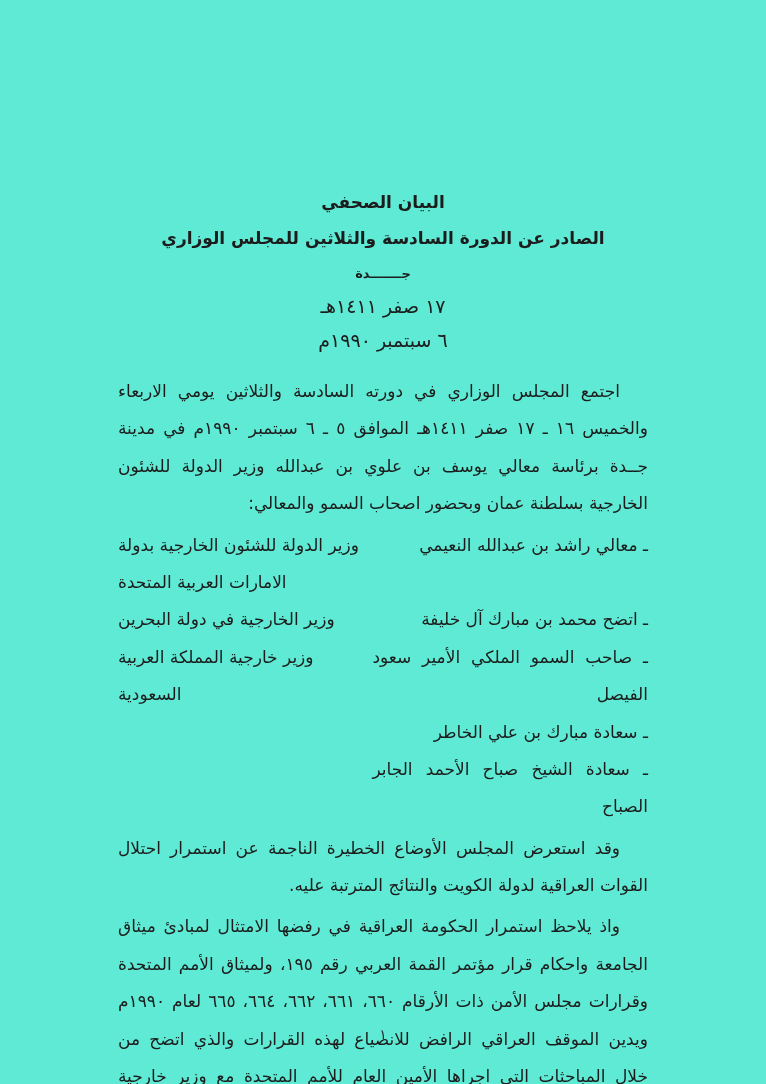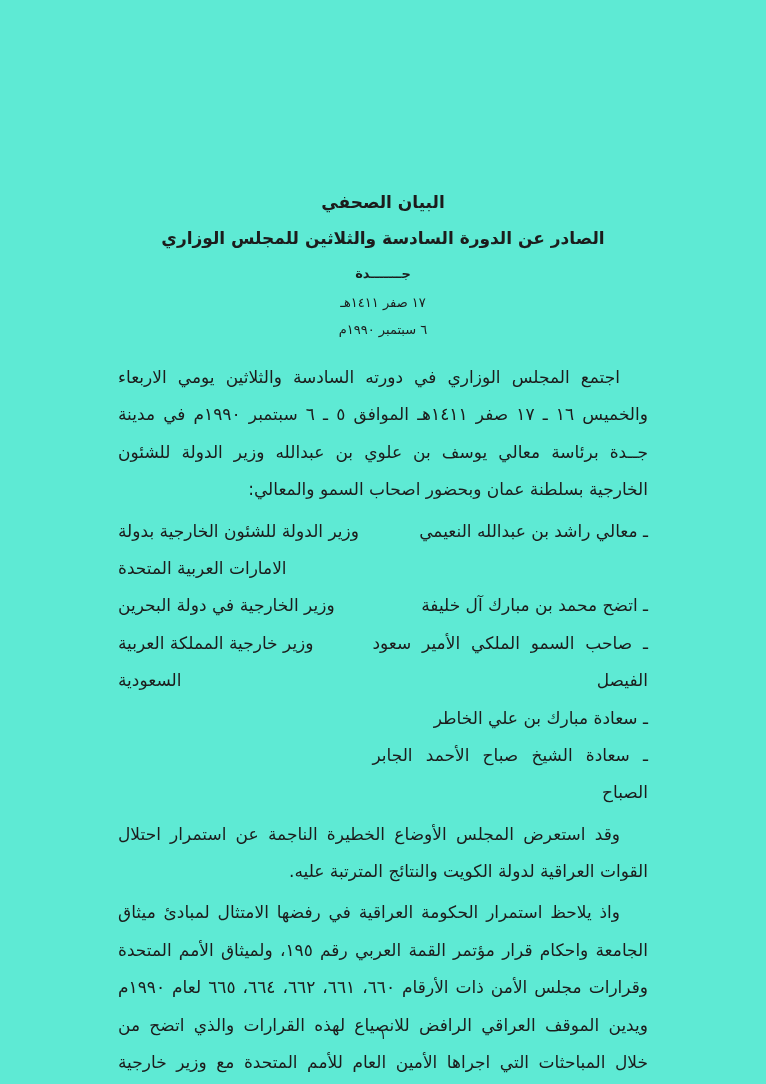--- a/index.html
+++ b/index.html
@@ -32,21 +32,21 @@
     font-size: 17px;
     font-weight: bold;
     margin: 0 0 18px 0;
   }
   .city {
     font-size: 13px;
     font-weight: bold;
     margin: 0 0 14px 0;
   }
   .date-line {
-    font-size: 13px;
+    font-size: 19px;
     margin: 0 0 12px 0;
   }
   .doc-body {
     margin-top: 22px;
     font-size: 17px;
     line-height: 2.2;
     text-align: justify;
   }
   .para {
     margin: 0 0 4px 0;

